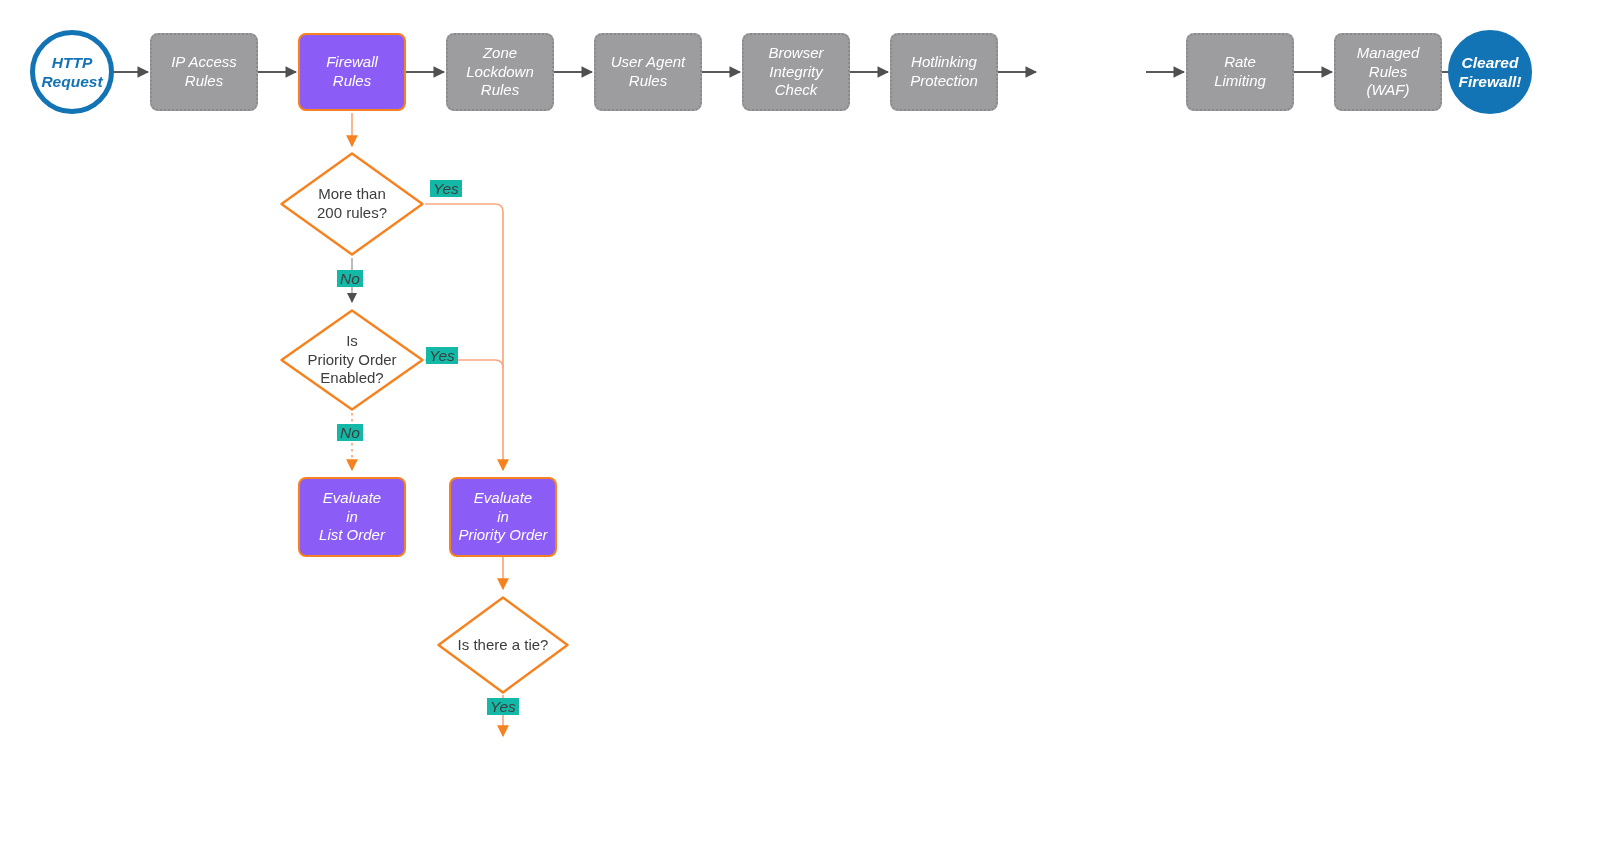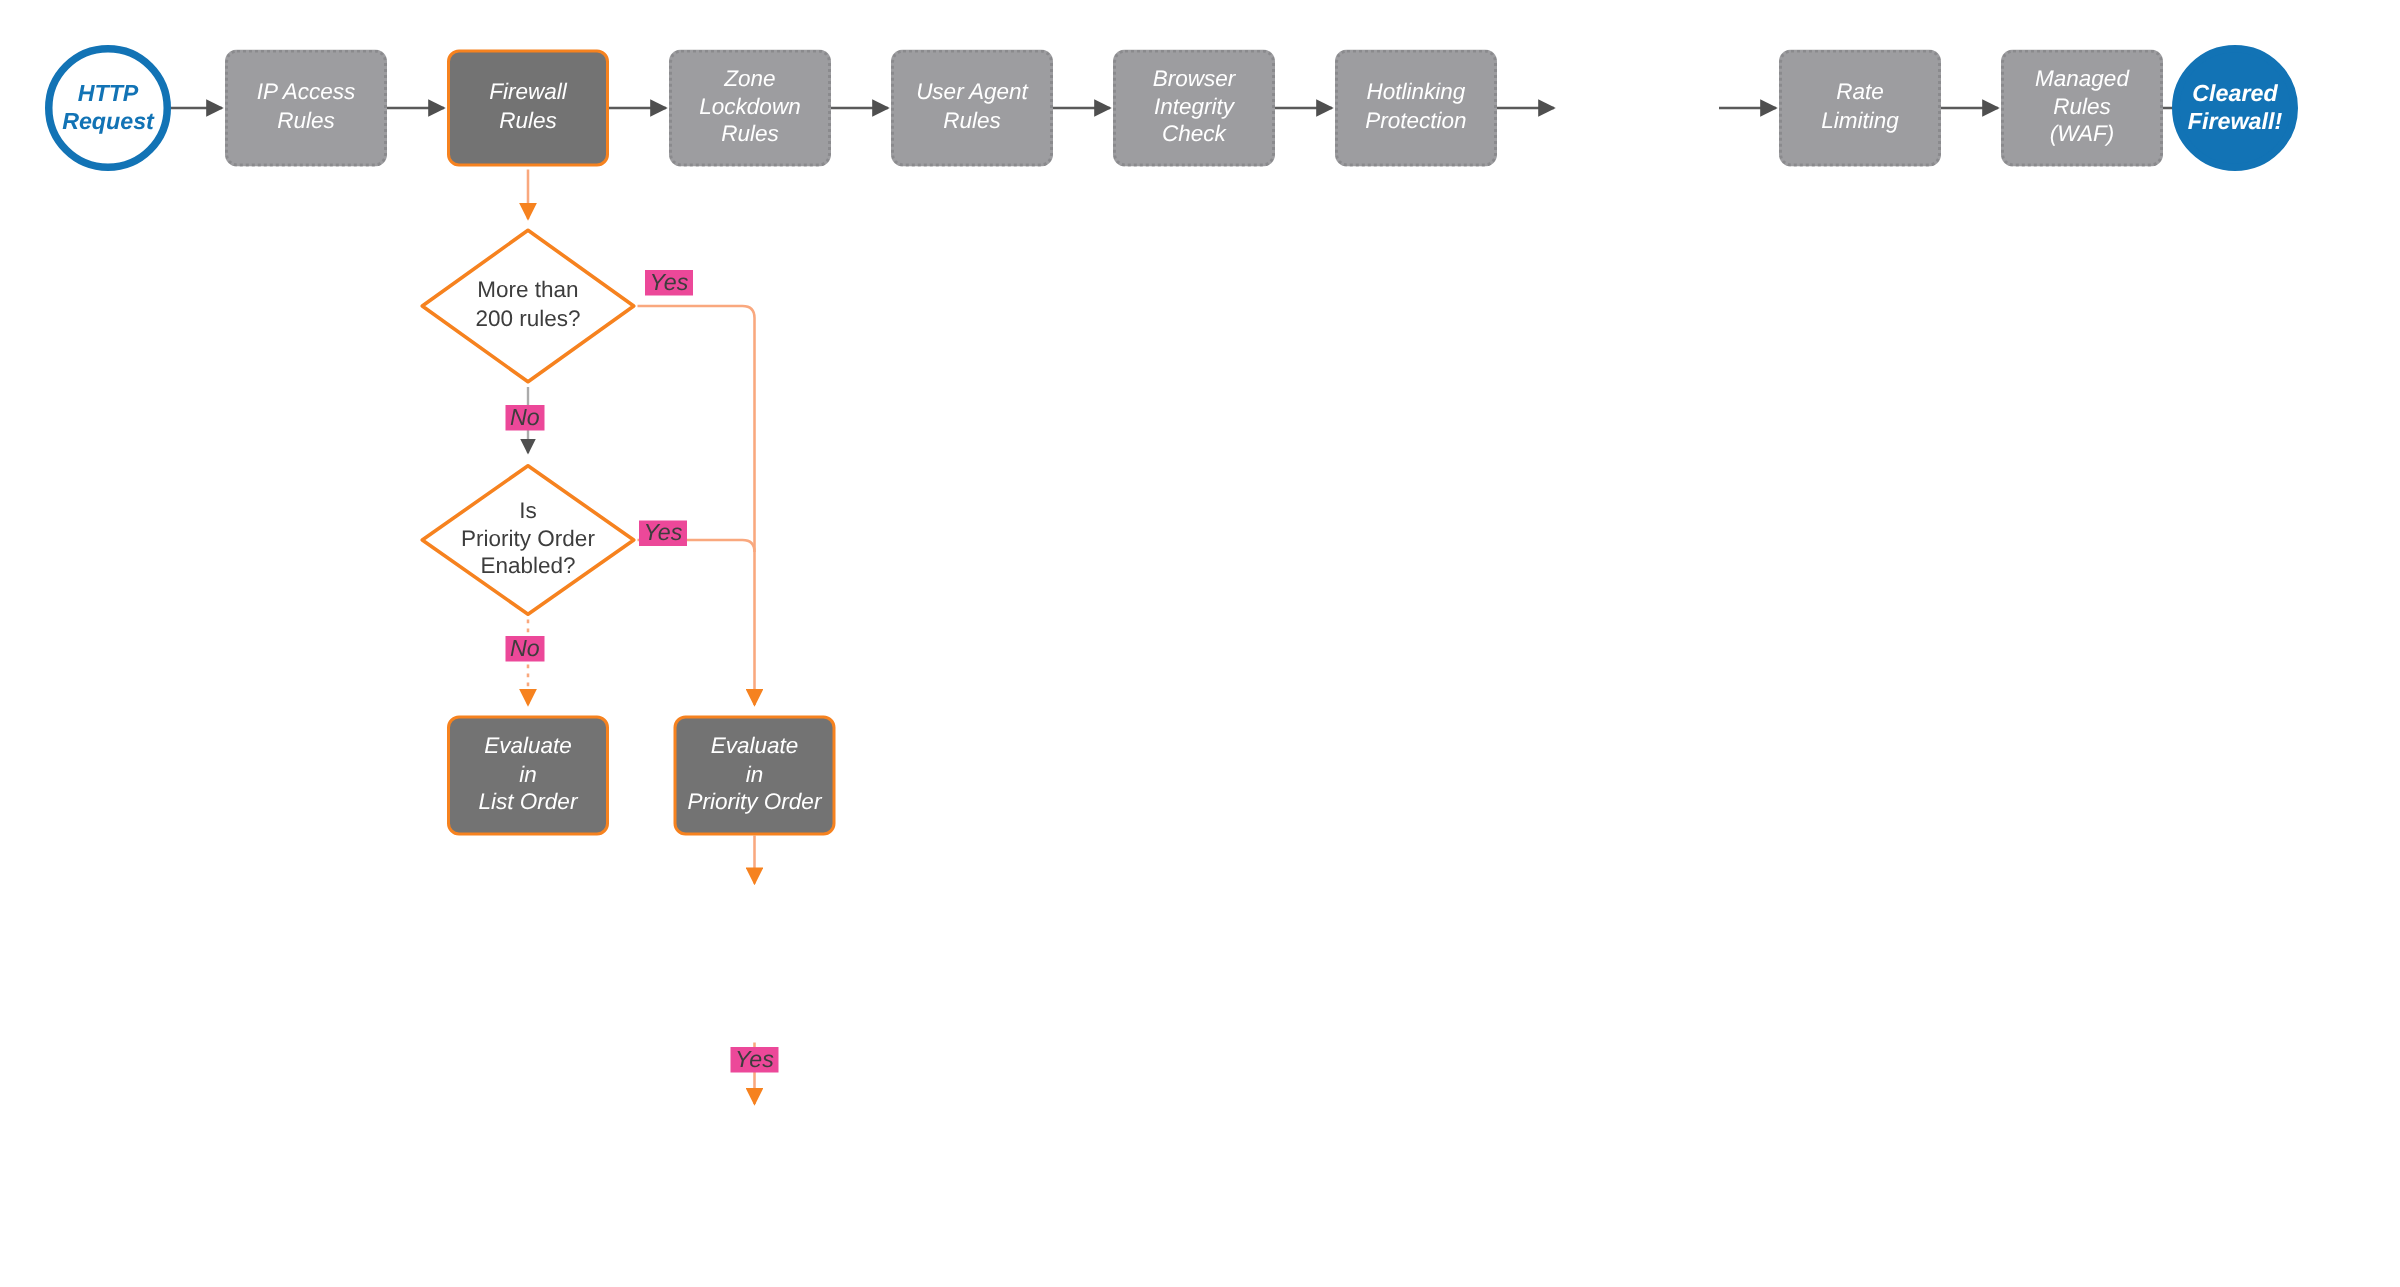--- a/index.html
+++ b/index.html
@@ -39,21 +39,21 @@
   .box {
     width: 108px;
     height: 78px;
     border-radius: 8px;
   }
   .box.gray {
     background: #9D9DA0;
     border: 2px dotted #8A8A8D;
   }
   .box.orange {
-    background: #737373;
+    background: #8b5cf6;
     border: 2px solid #F6821F;
   }
   .box.small {
     width: 108px;
     height: 80px;
   }
   .circle {
     width: 84px;
     height: 84px;
     border-radius: 50%;
@@ -94,21 +94,21 @@
     font-size: 15px;
     line-height: 1.25;
     color: #3D3D3D;
     font-style: normal;
   }
   .edge-label {
     position: absolute;
     font-size: 15.5px;
     font-style: italic;
     color: #3D3D3D;
-    background: #ec4899;
+    background: #14b8a6;
     padding: 0 3px;
     text-align: center;
     line-height: 1.1;
   }
 </style>
 </head>
 <body>
 
 <div class="stage">
 
@@ -211,20 +211,26 @@
 
   <div class="diamond" style="left:279px; top:308px; width:146px; height:104px;">
     <svg viewBox="0 0 146 104">
       <path d="M73 2.5 L143.5 52 L73 101.5 L2.5 52 Z" fill="#ffffff" stroke="#F6821F" stroke-width="2.4" stroke-linejoin="round"></path>
     </svg>
     <div class="diamond-label">Is
 Priority Order
 Enabled?</div>
   </div>
 
+  <div class="diamond" style="left:436px; top:595px; width:134px; height:100px;">
+    <svg viewBox="0 0 134 100">
+      <path d="M67 2.5 L131.5 50 L67 97.5 L2.5 50 Z" fill="#ffffff" stroke="#F6821F" stroke-width="2.4" stroke-linejoin="round"></path>
+    </svg>
+    <div class="diamond-label">Is there a tie?</div>
+  </div>
 
   <div class="node box orange small" style="left:298px; top:477px;">
     <span class="node-label">Evaluate
 in
 List Order</span>
   </div>
 
   <div class="node box orange small" style="left:449px; top:477px;">
     <span class="node-label">Evaluate
 in

